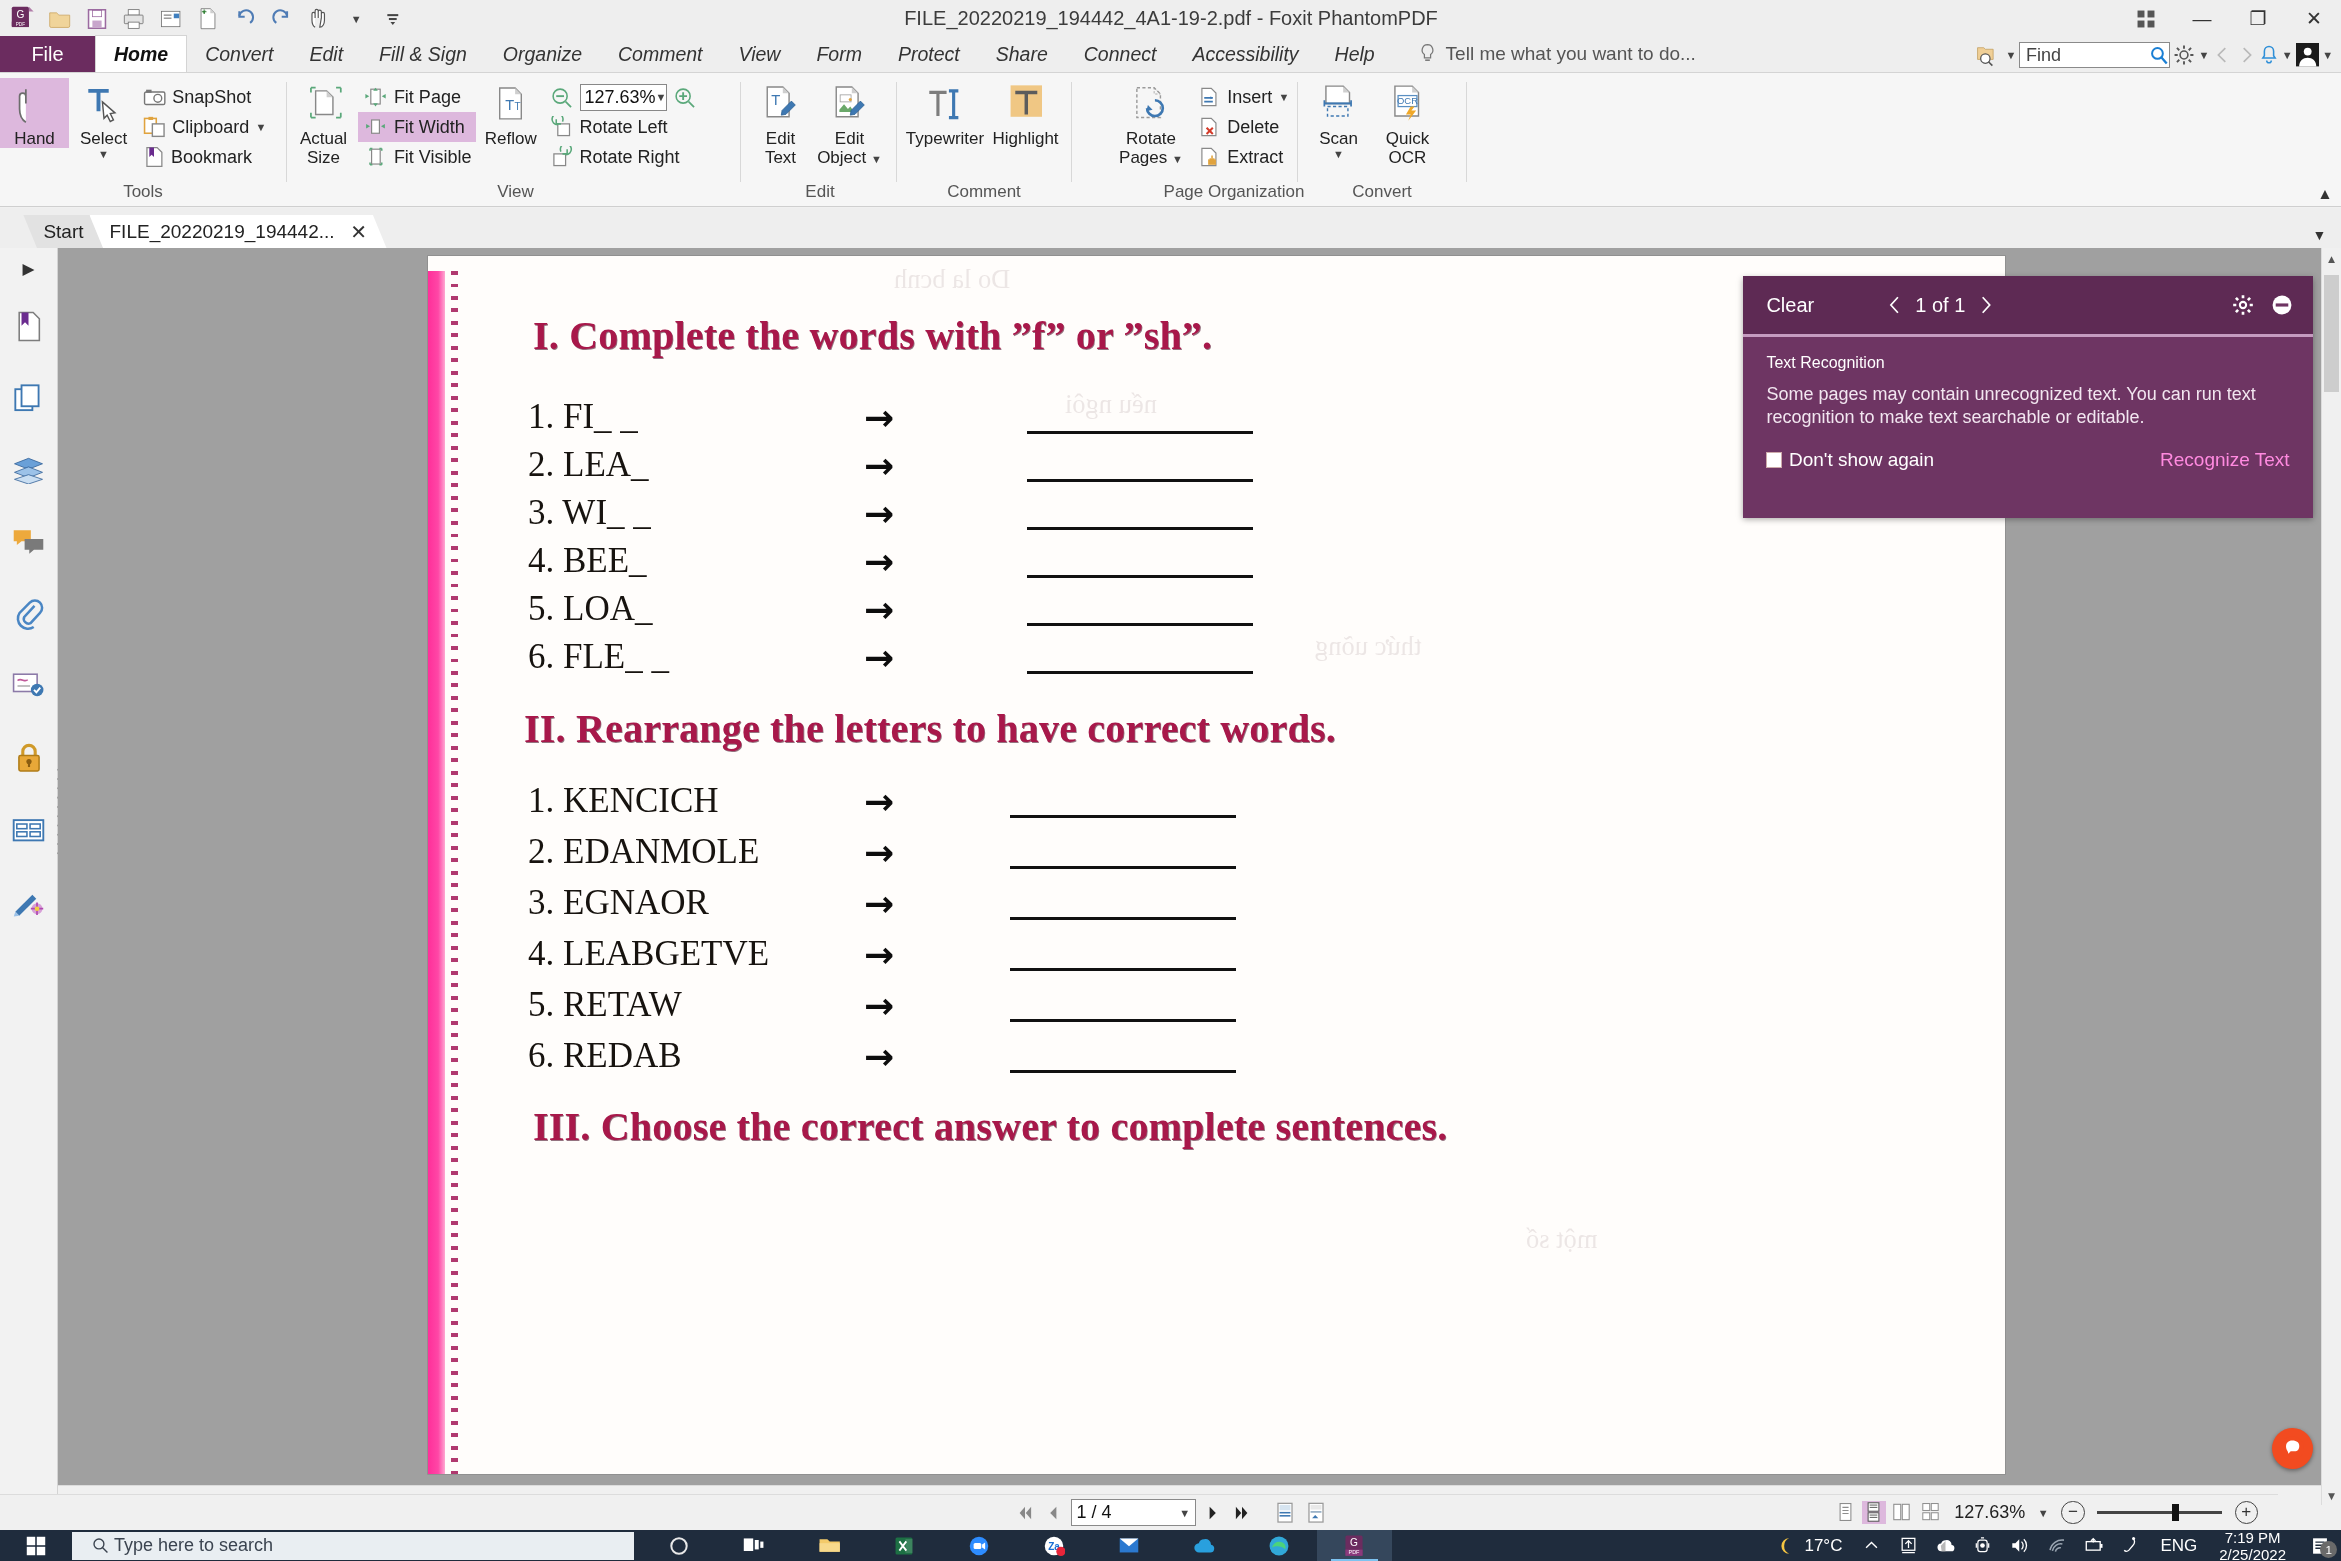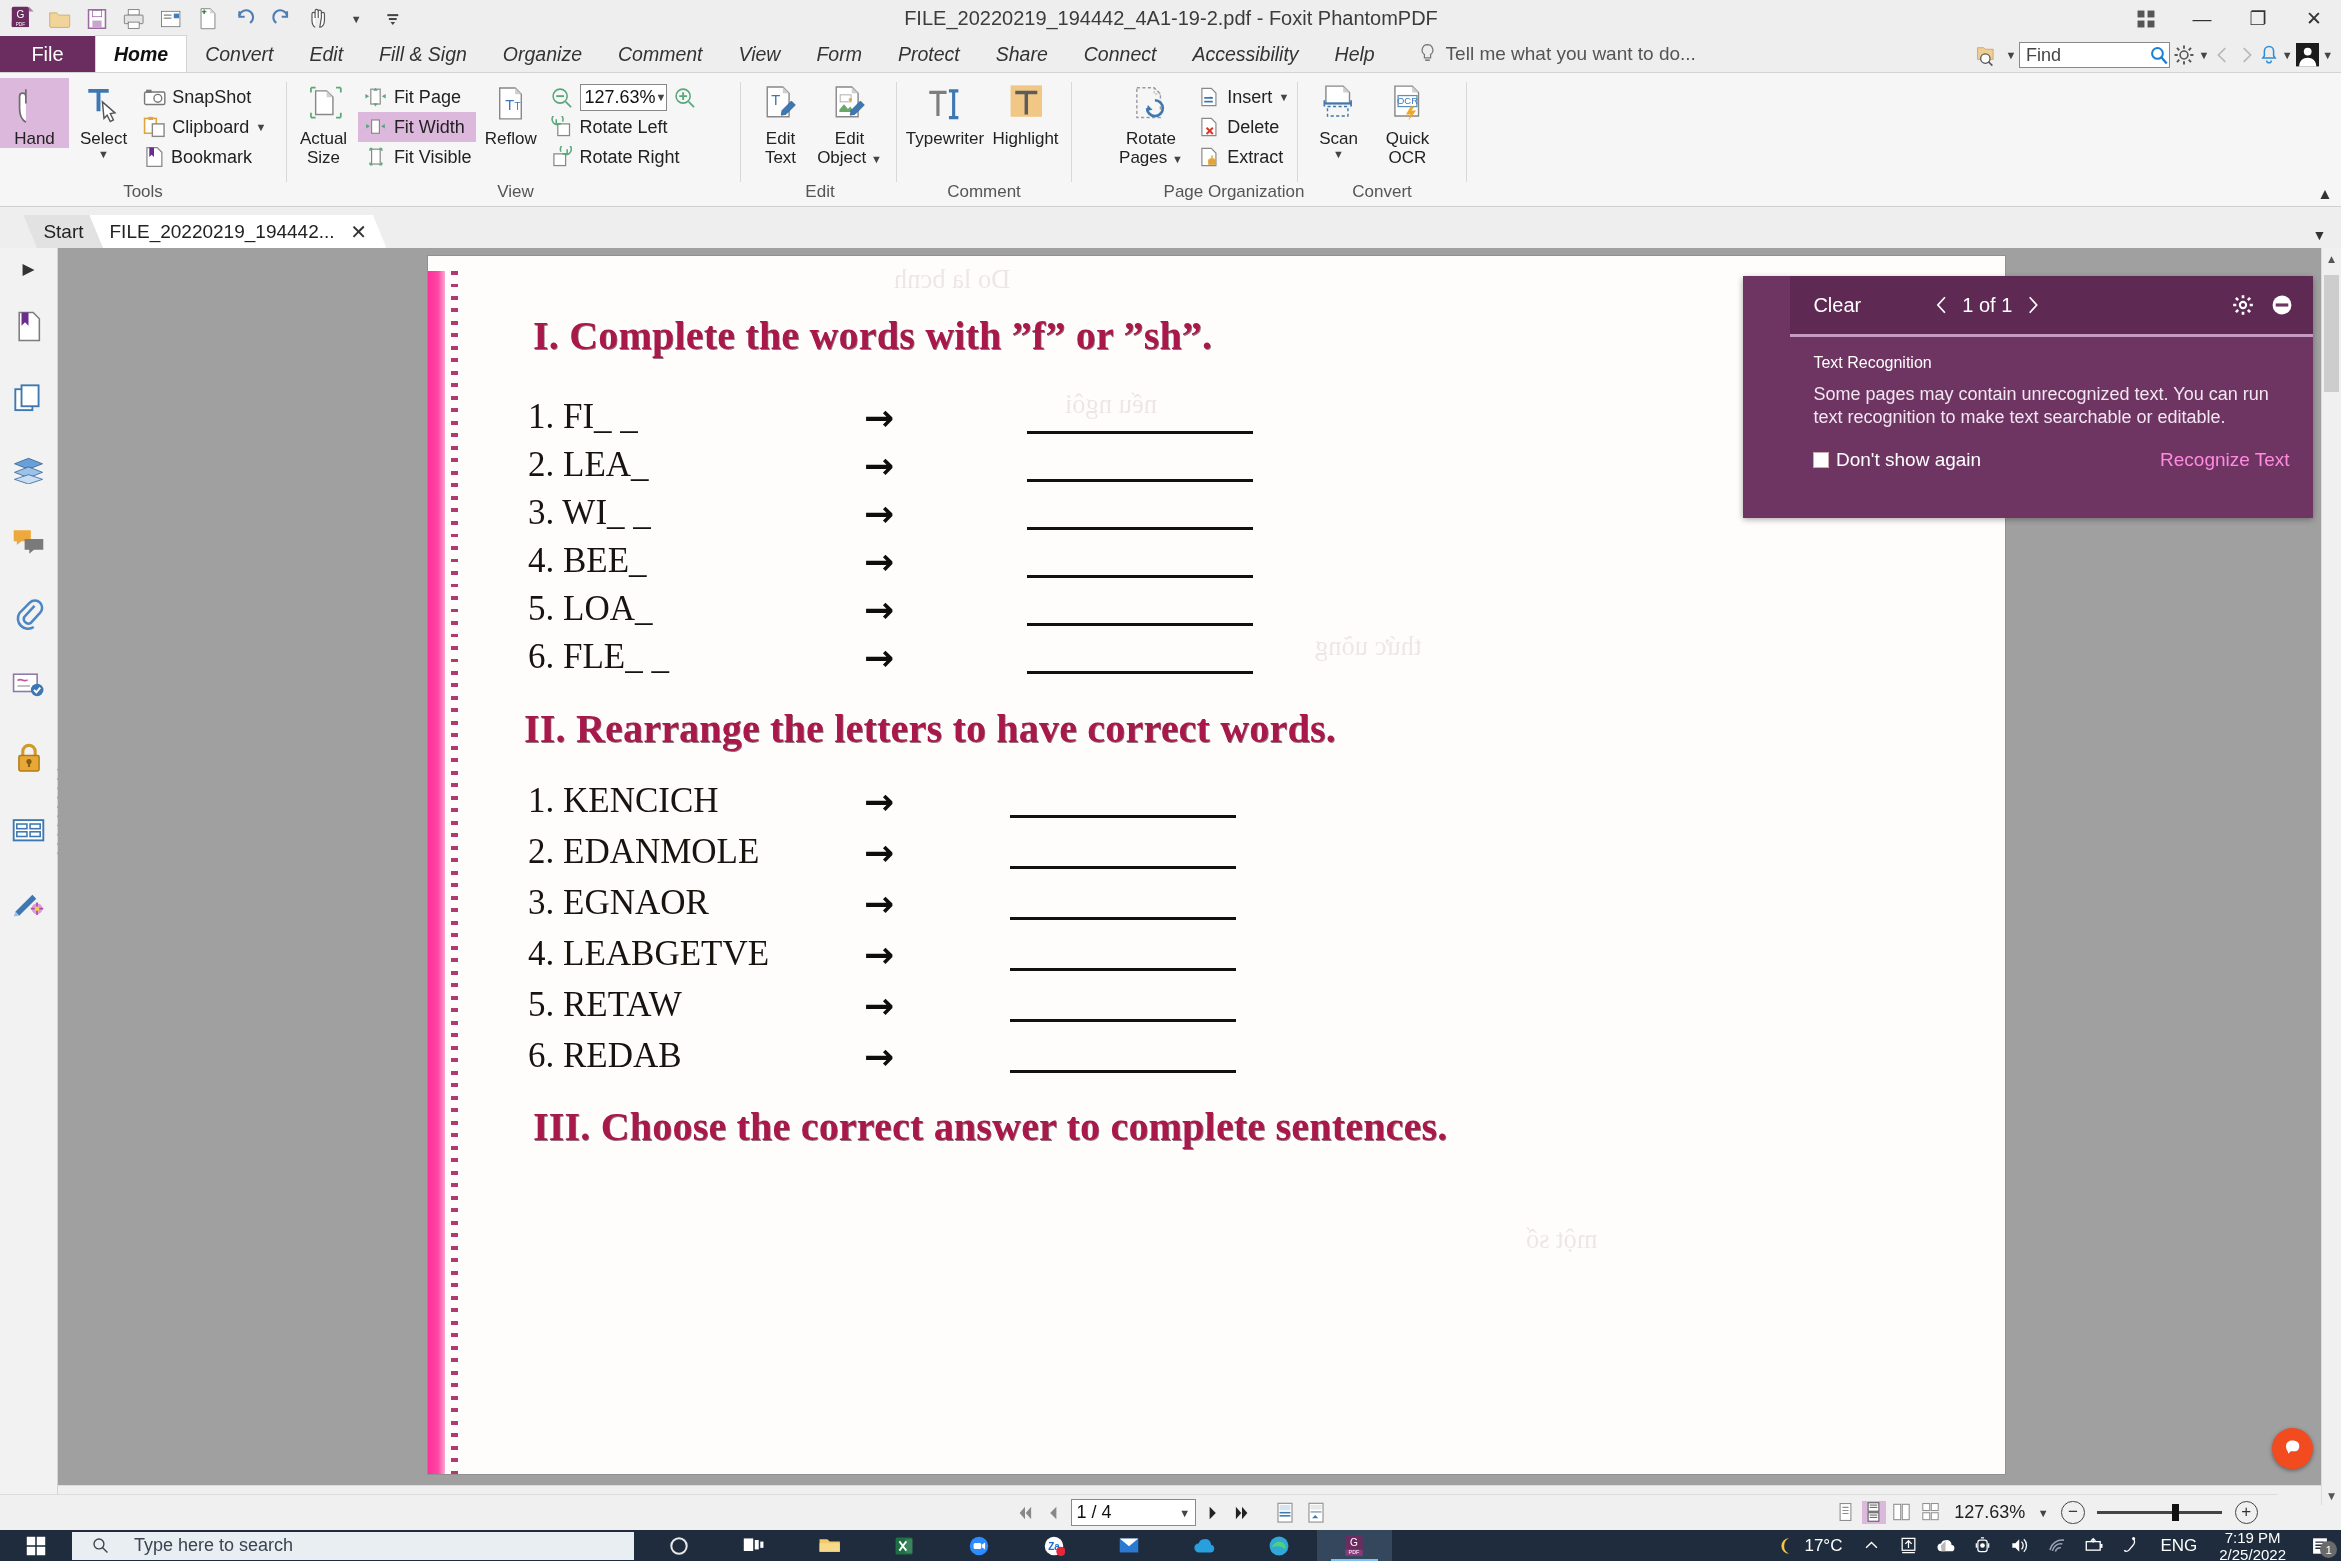--- a/index.html
+++ b/index.html
@@ -193,21 +193,20 @@
     position: absolute; color: rgba(120,90,100,.14);
     font-family: "Liberation Serif", serif; font-size: 26.5px;
     transform: scaleX(-1); pointer-events: none; white-space: nowrap;
   }
 
   
   .ocr-panel {
     position: absolute; left: 1742px; top: 276px; width: 570px; height: 242px;
     background: #6e3563; color: #fff;
     box-shadow: 0 1.6px 6.2px rgba(0,0,0,.35);
-    padding-left: 47px;
   }
   .ocr-head {
     height: 61px; display: flex; align-items: center;
     background: #5e2a54; border-bottom: 3.1px solid #c59bc0;
   }
   .ocr-head .clear { padding-left: 23.4px; font-size: 20px; }
   .ocr-nav { display: flex; align-items: center; gap: 12.5px; margin-left: 73px; font-size: 20px; }
   .ocr-head-right { margin-left: auto; display: flex; align-items: center; gap: 17px; padding-right: 20px; }
   .ocr-body { padding: 17px 23.4px 0 23.4px; }
   .ocr-title { font-size: 16px; margin-bottom: 11px; }
@@ -269,21 +268,21 @@
   }
 
   
   .taskbar {
     position: absolute; left: 0; bottom: 0; width: 2342px; height: 31px;
     background: #1f2c3d; display: flex; align-items: center;
   }
   .tb-start { width: 72px; height: 31px; display: flex; align-items: center; justify-content: center; }
   .tb-search {
     width: 562px; height: 28px; background: #e9eef2;
-    display: flex; align-items: center; gap: 25px; padding-left: 20px;
+    display: flex; align-items: center; gap: 5px; padding-left: 20px;
     font-size: 18px; color: #3b4450;
   }
   .tb-apps { display: flex; align-items: flex-end; margin-left: 7.8px; }
   .tb-app { width: 75px; height: 31px; display: flex; align-items: center; justify-content: center; position: relative; }
   .tb-app.active { background: #35475c; }
   .tb-app.active::after {
     content: ''; position: absolute; bottom: 0; left: 14px; right: 14px; height: 2.3px; background: #7ec3f0;
   }
   .tray {
     position: absolute; right: 0; height: 31px; display: flex; align-items: center; gap: 0;

